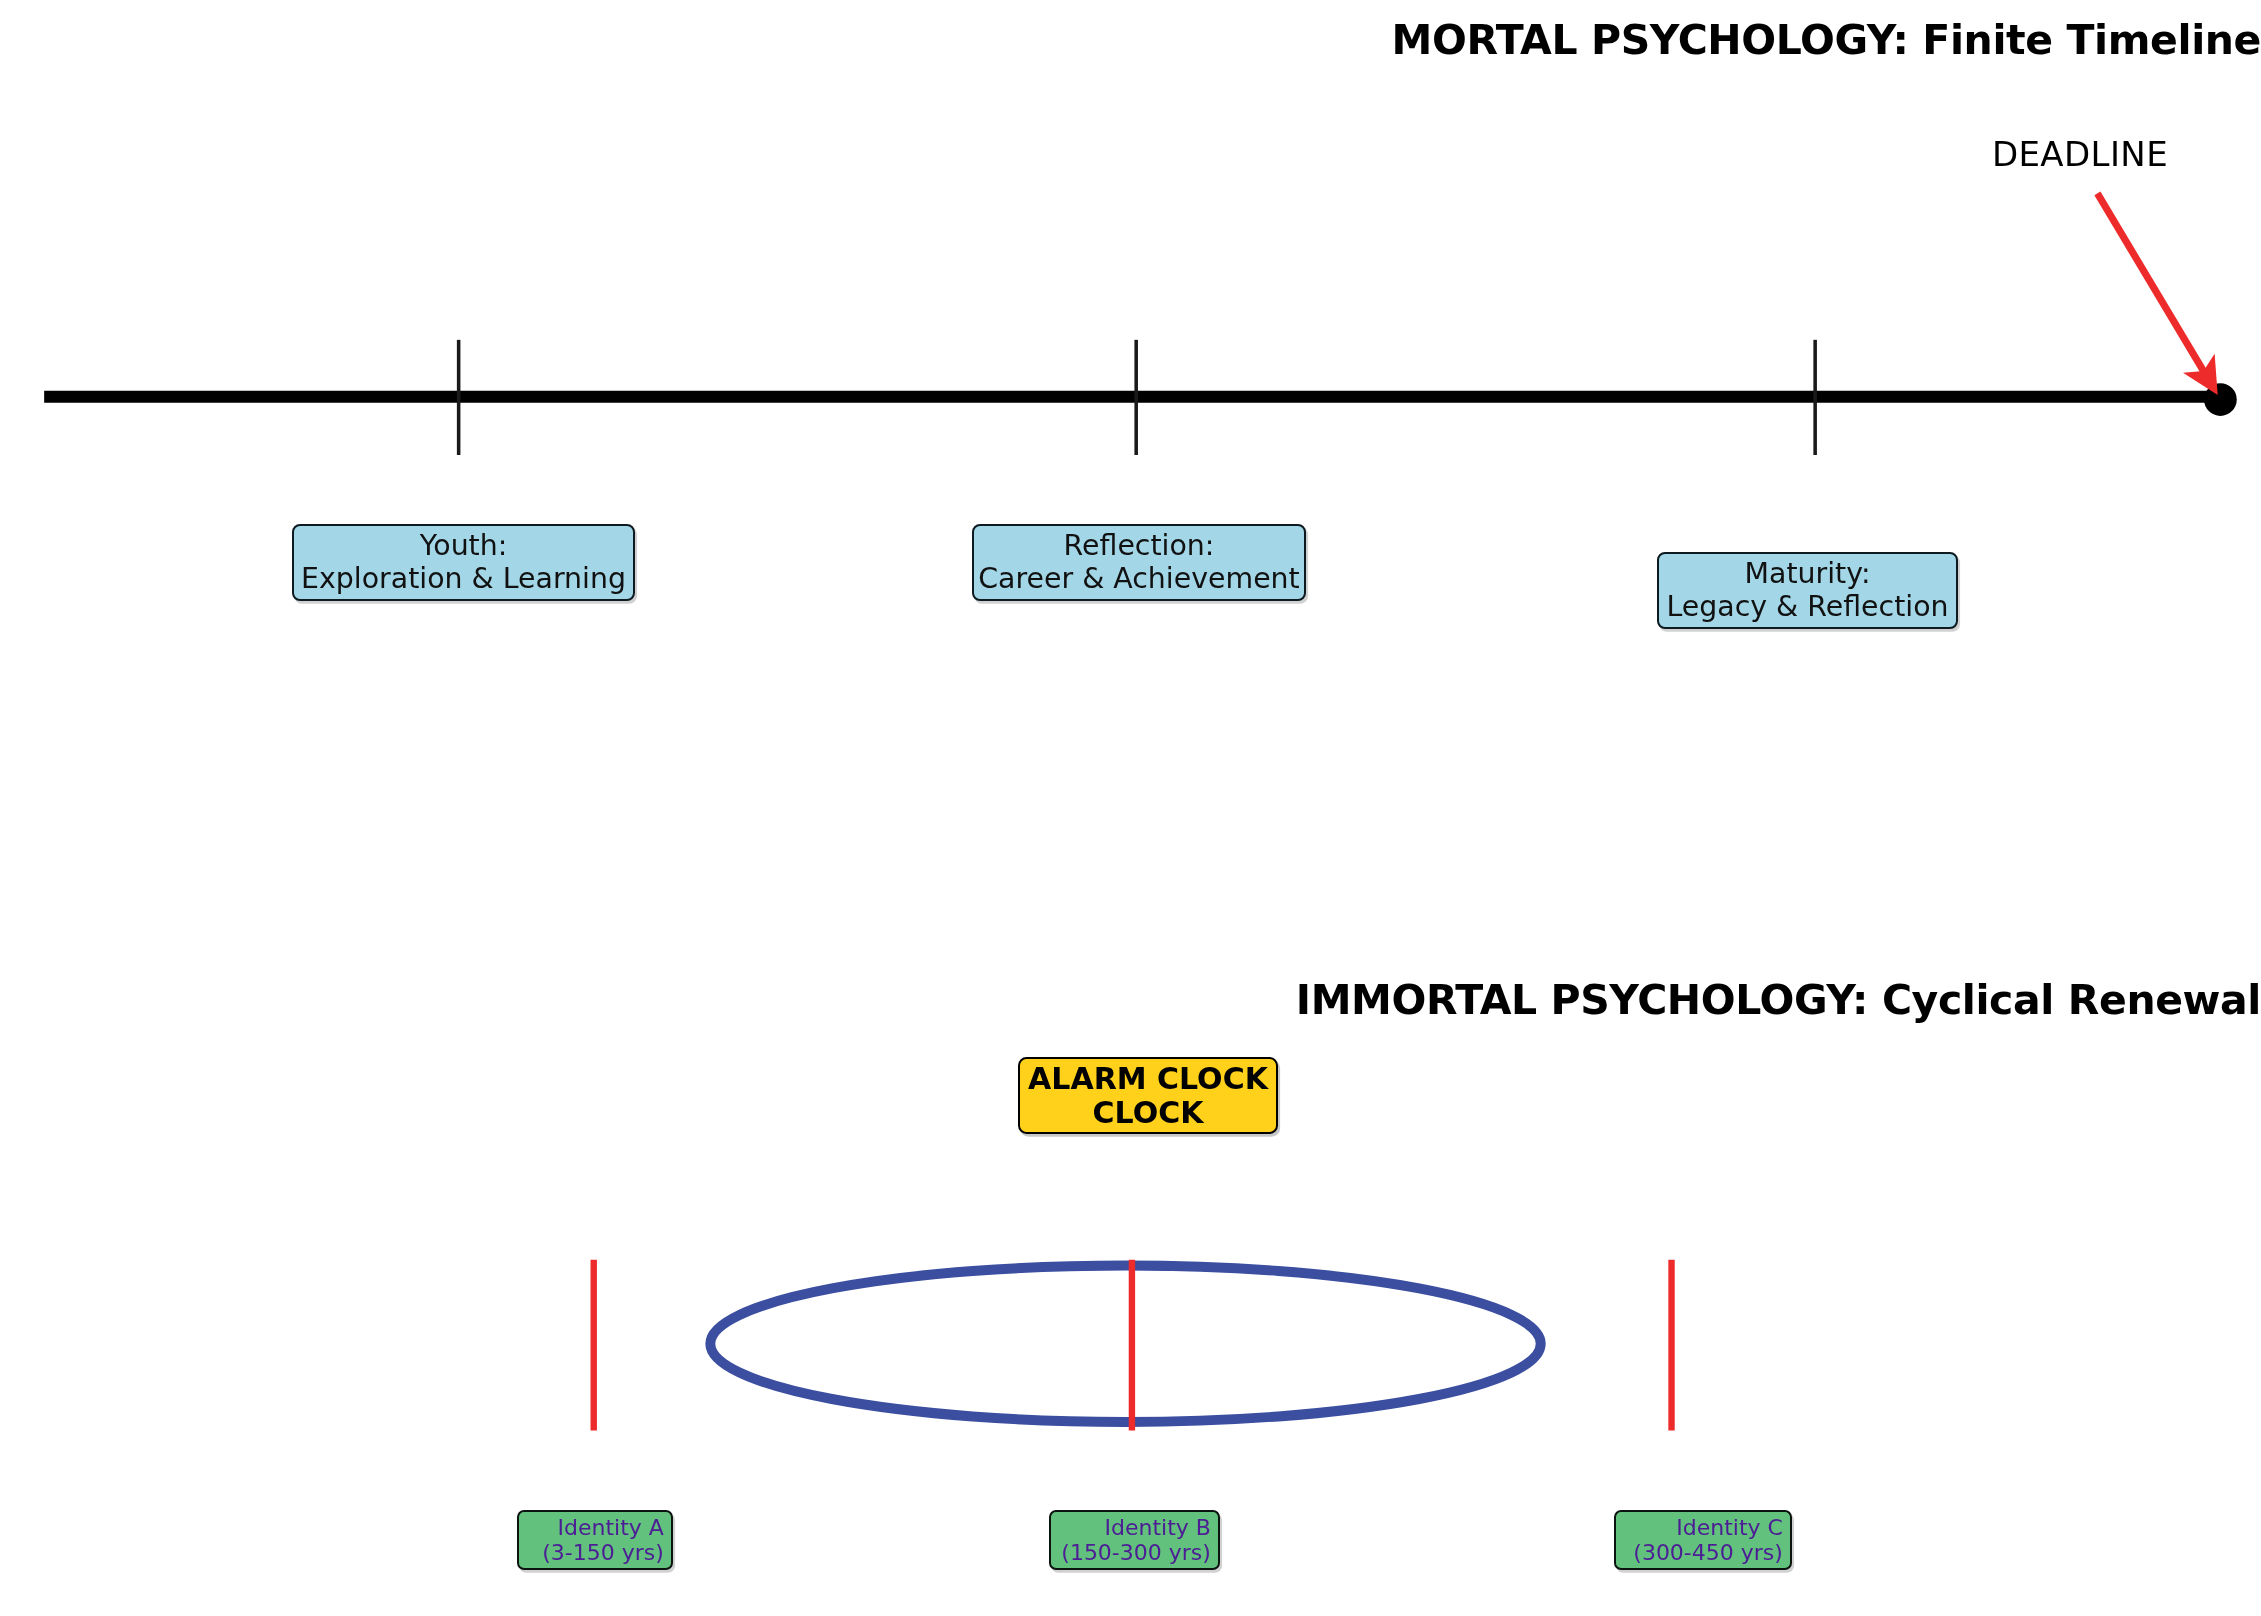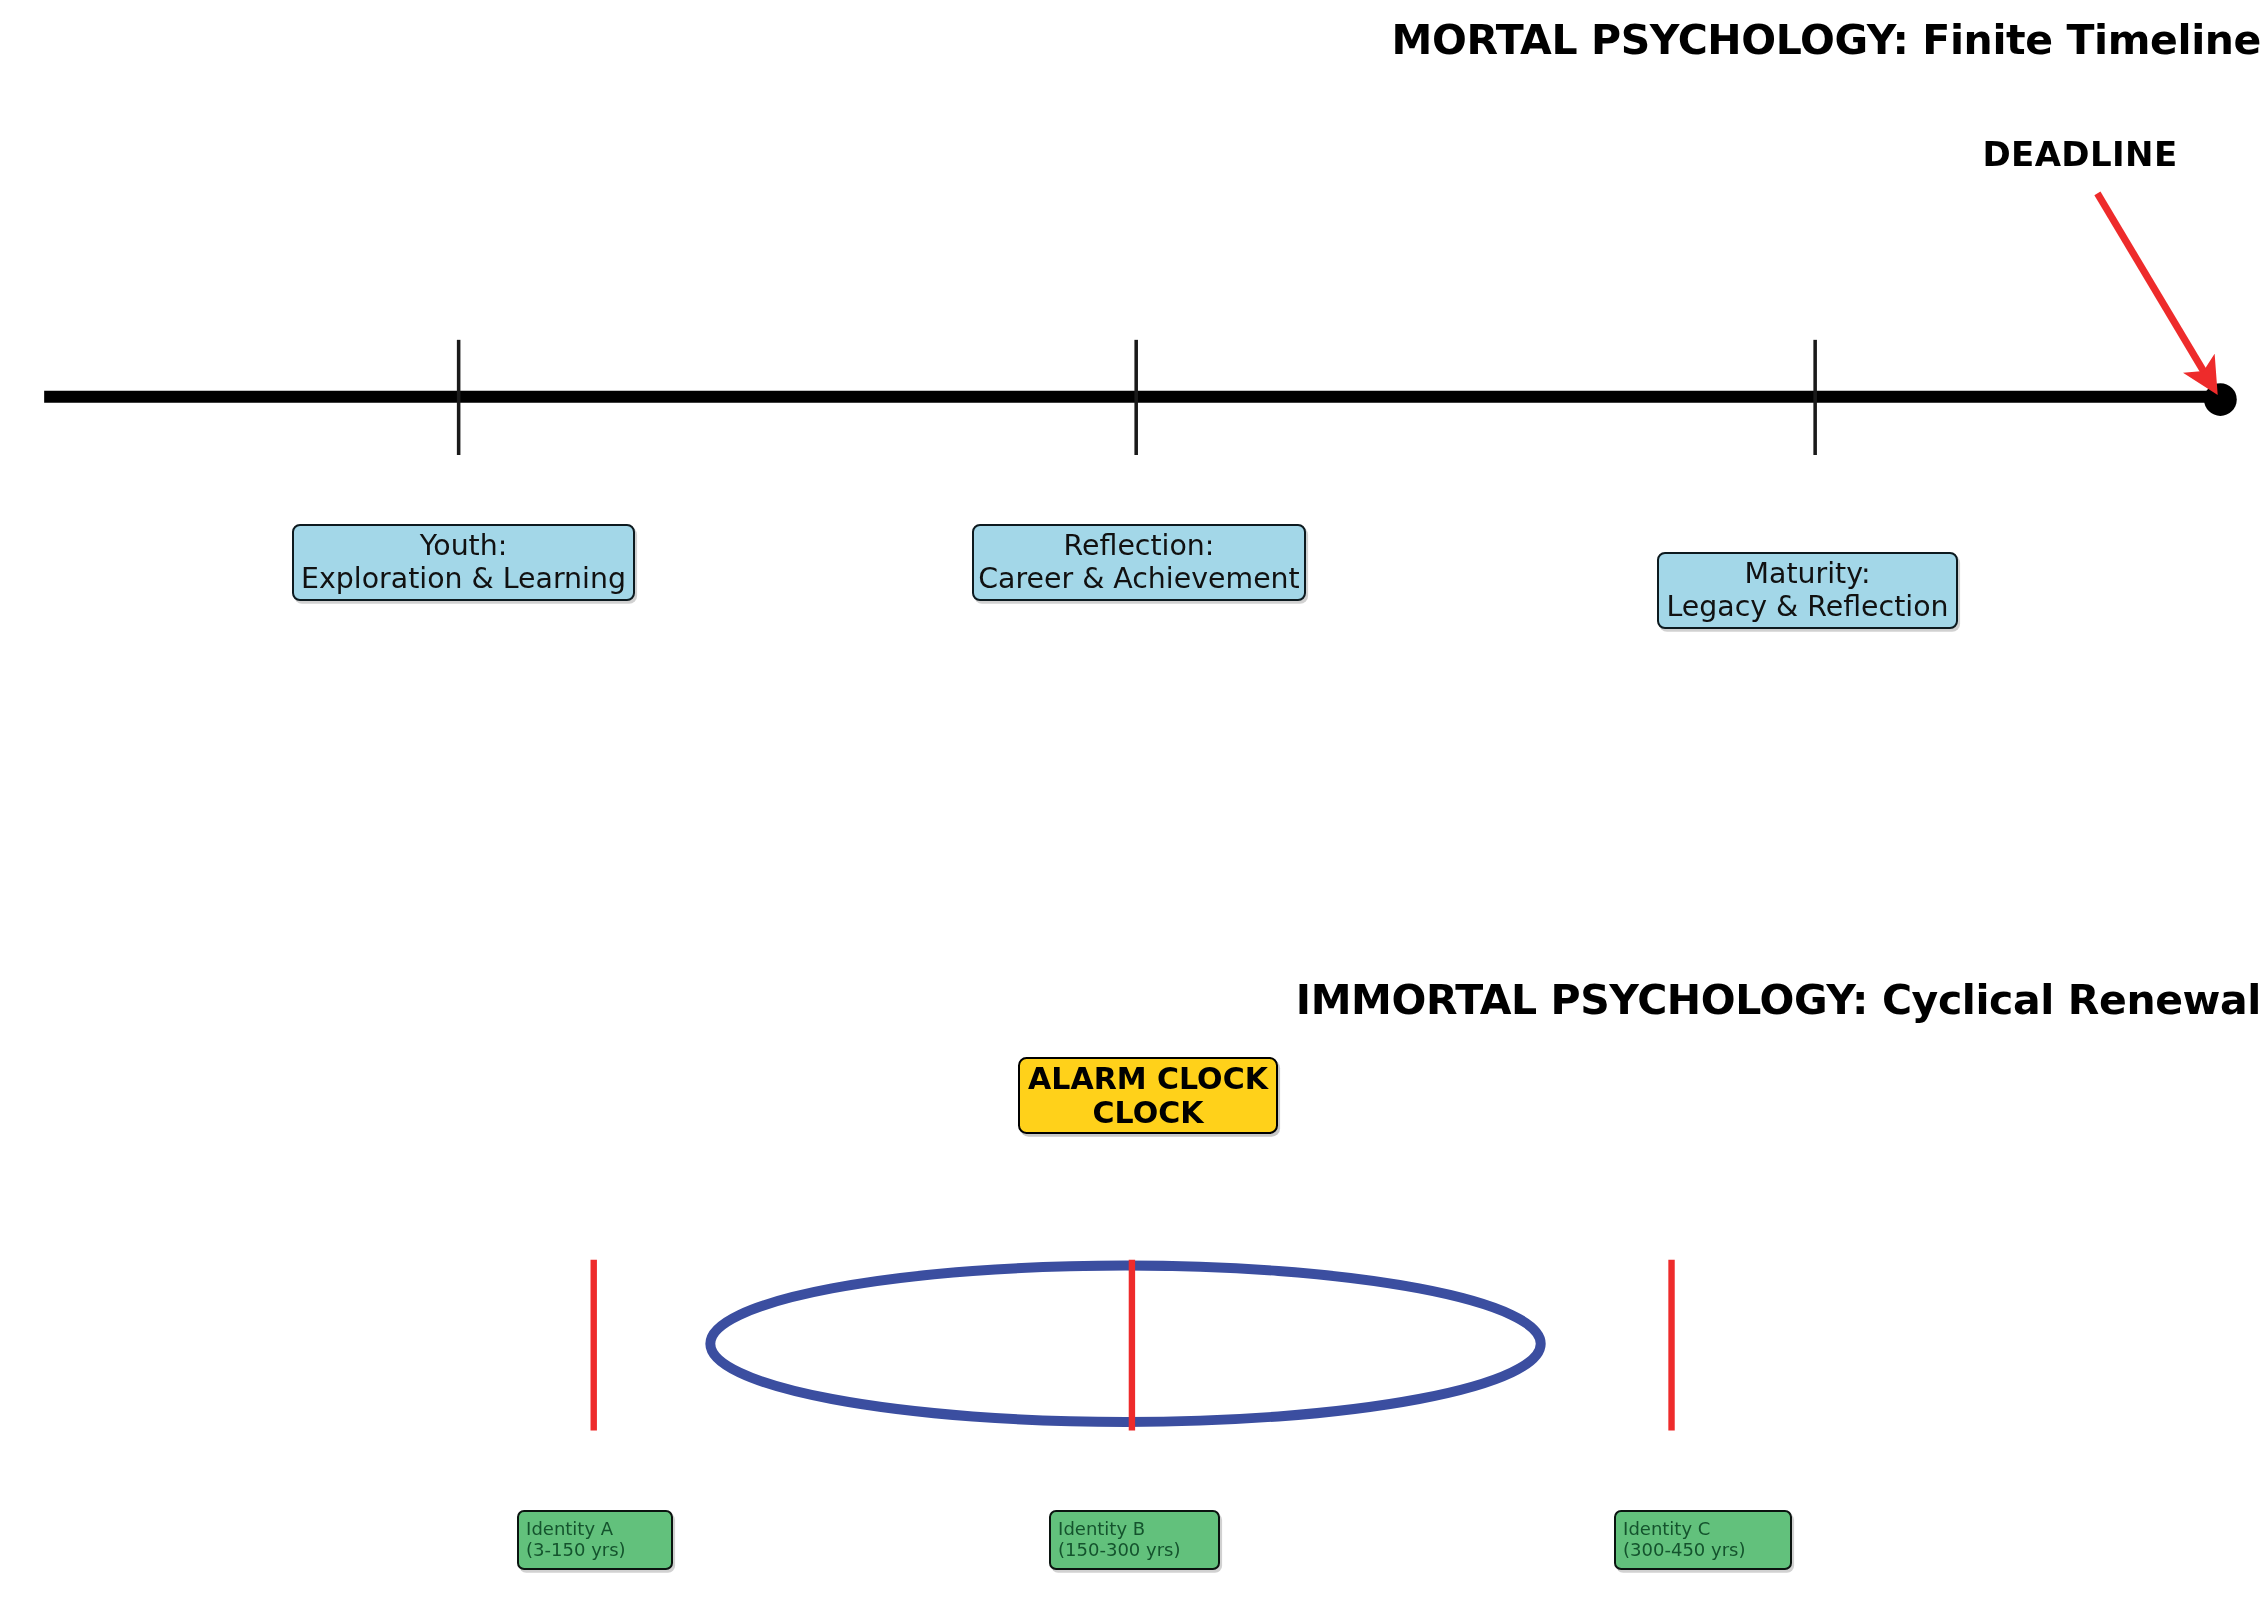--- a/index.html
+++ b/index.html
@@ -49,21 +49,21 @@
   }
 
   
   #deadline-label {
     position: absolute;
     left: 1945px;
     top: 134px;
     width: 270px;
     text-align: center;
     font-size: 34px;
-    font-weight: bold;
+    font-weight: normal;
     color: #000000;
     letter-spacing: 0.4px;
     white-space: nowrap;
   }
 
   
   .stage-box {
     position: absolute;
     box-sizing: border-box;
     background: #a3d7e8;
@@ -112,24 +112,24 @@
 
   
   .identity-box {
     position: absolute;
     box-sizing: border-box;
     background: #62c17c;
     border: 2.8px solid #0b1410;
     border-radius: 7.1px;
     display: flex;
     flex-direction: column;
-    align-items: flex-start;
+    align-items: flex-end;
     justify-content: center;
-    color: #14532d;
-    font-size: 18px;
+    color: #4c1d95;
+    font-size: 22px;
     line-height: 1.14;
     text-align: center;
     padding: 2.8px 7.1px;
     box-shadow: 2.1px 2.8px 0 rgba(0,0,0,0.18);
   }
   .identity-box .ln { display: block; white-space: nowrap; }
 
   #identity-box-0 { left: 517px;  top: 1510px; width: 156px; height: 60px; }
   #identity-box-1 { left: 1049px; top: 1510px; width: 171px; height: 60px; }
   #identity-box-2 { left: 1614px; top: 1510px; width: 178px; height: 60px; }

